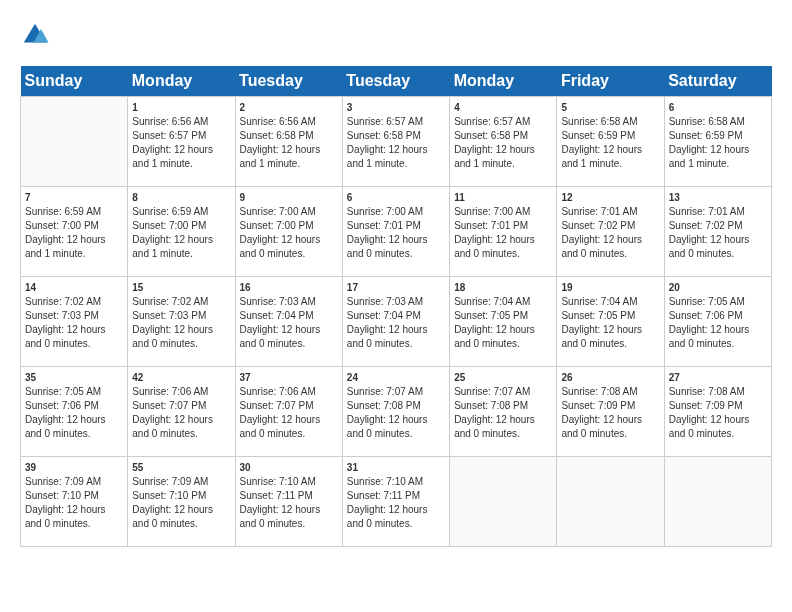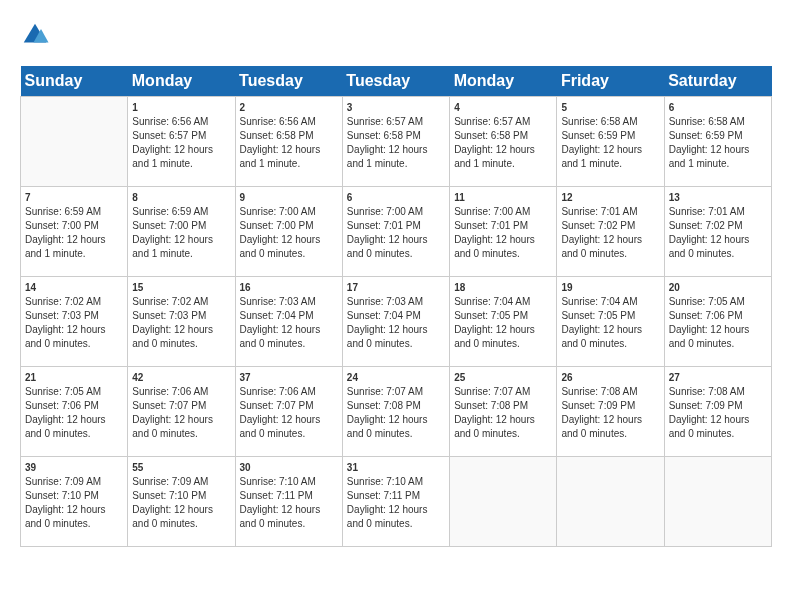--- a/index.html
+++ b/index.html
@@ -129,21 +129,21 @@
       <tr>
         <td><span class="sun-info"><strong>14</strong><br>Sunrise: 7:02 AM<br>Sunset: 7:03 PM<br>Daylight: 12 hours and 0 minutes.</span></td>
         <td><span class="sun-info"><strong>15</strong><br>Sunrise: 7:02 AM<br>Sunset: 7:03 PM<br>Daylight: 12 hours and 0 minutes.</span></td>
         <td><span class="sun-info"><strong>16</strong><br>Sunrise: 7:03 AM<br>Sunset: 7:04 PM<br>Daylight: 12 hours and 0 minutes.</span></td>
         <td><span class="sun-info"><strong>17</strong><br>Sunrise: 7:03 AM<br>Sunset: 7:04 PM<br>Daylight: 12 hours and 0 minutes.</span></td>
         <td><span class="sun-info"><strong>18</strong><br>Sunrise: 7:04 AM<br>Sunset: 7:05 PM<br>Daylight: 12 hours and 0 minutes.</span></td>
         <td><span class="sun-info"><strong>19</strong><br>Sunrise: 7:04 AM<br>Sunset: 7:05 PM<br>Daylight: 12 hours and 0 minutes.</span></td>
         <td><span class="sun-info"><strong>20</strong><br>Sunrise: 7:05 AM<br>Sunset: 7:06 PM<br>Daylight: 12 hours and 0 minutes.</span></td>
       </tr>
       <tr>
-        <td><span class="sun-info"><strong>21</strong><br>Sunrise: 7:05 AM<br>Sunset: 7:06 PM<br>Daylight: 12 hours and 0 minutes.</span></td>
+        <td><span class="sun-info"><strong>35</strong><br>Sunrise: 7:05 AM<br>Sunset: 7:06 PM<br>Daylight: 12 hours and 0 minutes.</span></td>
         <td><span class="sun-info"><strong>42</strong><br>Sunrise: 7:06 AM<br>Sunset: 7:07 PM<br>Daylight: 12 hours and 0 minutes.</span></td>
         <td><span class="sun-info"><strong>37</strong><br>Sunrise: 7:06 AM<br>Sunset: 7:07 PM<br>Daylight: 12 hours and 0 minutes.</span></td>
         <td><span class="sun-info"><strong>24</strong><br>Sunrise: 7:07 AM<br>Sunset: 7:08 PM<br>Daylight: 12 hours and 0 minutes.</span></td>
         <td><span class="sun-info"><strong>25</strong><br>Sunrise: 7:07 AM<br>Sunset: 7:08 PM<br>Daylight: 12 hours and 0 minutes.</span></td>
         <td><span class="sun-info"><strong>26</strong><br>Sunrise: 7:08 AM<br>Sunset: 7:09 PM<br>Daylight: 12 hours and 0 minutes.</span></td>
         <td><span class="sun-info"><strong>27</strong><br>Sunrise: 7:08 AM<br>Sunset: 7:09 PM<br>Daylight: 12 hours and 0 minutes.</span></td>
       </tr>
       <tr>
         <td><span class="sun-info"><strong>39</strong><br>Sunrise: 7:09 AM<br>Sunset: 7:10 PM<br>Daylight: 12 hours and 0 minutes.</span></td>
         <td><span class="sun-info"><strong>55</strong><br>Sunrise: 7:09 AM<br>Sunset: 7:10 PM<br>Daylight: 12 hours and 0 minutes.</span></td>

